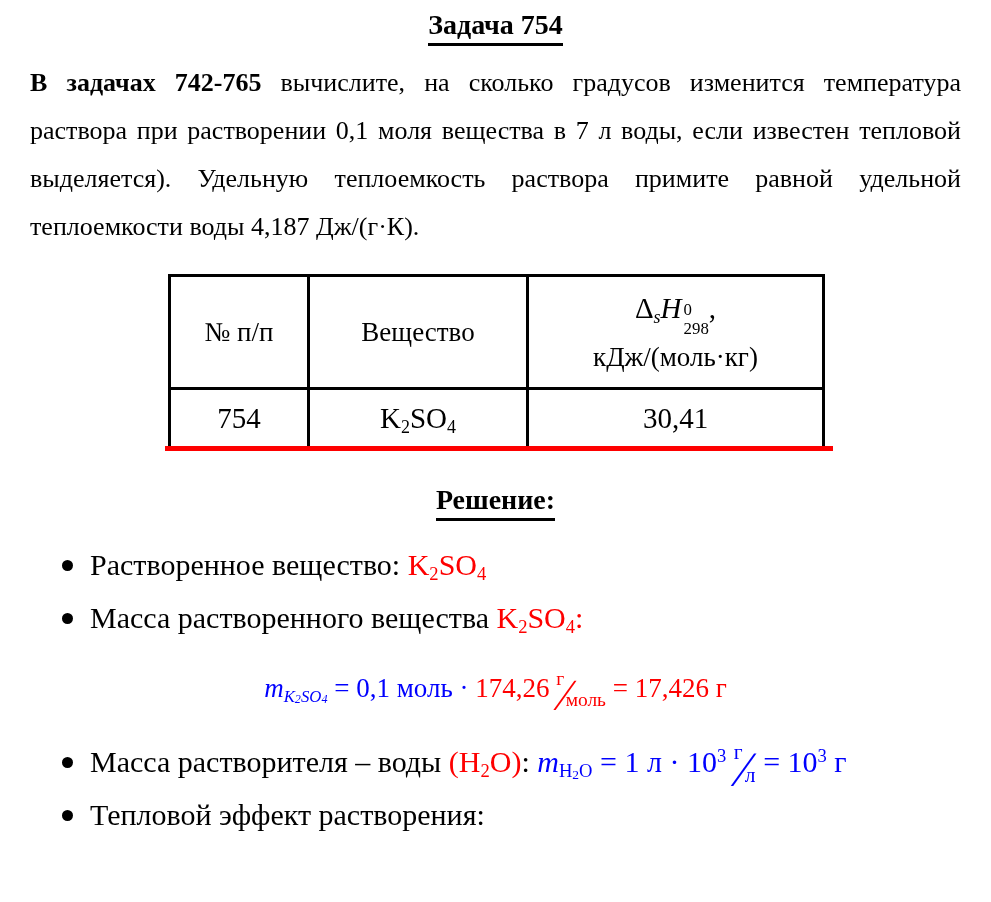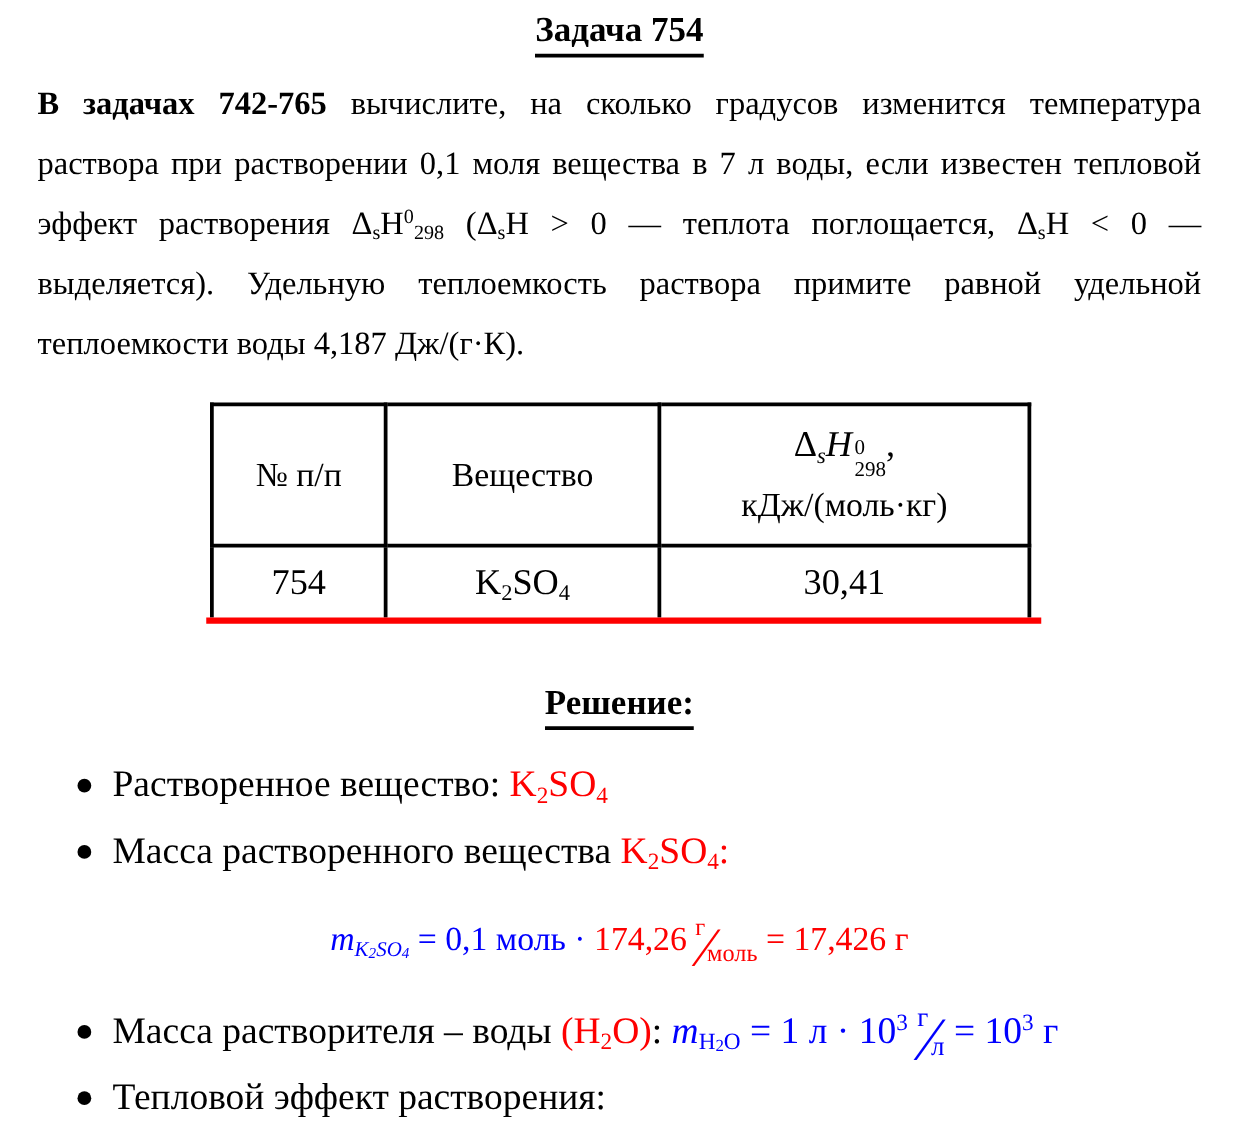--- a/index.html
+++ b/index.html
@@ -41,21 +41,21 @@
   .dfrac { white-space: nowrap; }
   .fnum   { font-size: 0.72em; vertical-align: 0.62em; line-height: 0; }
   .fslash { font-size: 1.65em; vertical-align: -0.28em; line-height: 0; margin: 0 -3px; }
   .fden   { font-size: 0.72em; vertical-align: -0.45em; line-height: 0; }
 
   
   .vstack { display: inline-block; vertical-align: -0.55em; text-align: left; padding-left: 2px; }
   .vs-sup, .vs-sub { display: block; font-size: 0.58em; line-height: 1.08; }
 
   
-  .tbl { margin: 23px 0 17px 165px; }
+  .tbl { margin: 23px 0 2px 165px; }
   .tbl table { border-collapse: collapse; margin-left: 3px; }
   .tbl td {
     border: 3px solid #000;
     text-align: center; vertical-align: middle;
     padding: 0;
   }
   .hrow td { height: 110px; font-size: 27px; }
   .drow td { height: 56px; font-size: 29px; border-bottom: 0; }
   .c1 { width: 136px; } .c2 { width: 216px; } .c3 { width: 293px; }
   .h3a { font-size: 29px; }
@@ -88,21 +88,20 @@
 
 <div class="page">
 
   <div class="title-row">
     <span class="h-underline">Задача 754</span>
   </div>
 
   <div class="para">
     <div class="pline"><span class="bold">В задачах 742-765</span><span> вычислите, на сколько градусов изменится температура</span></div>
     <div class="pline"><span>раствора при растворении 0,1 моля вещества в 7 л воды, если известен тепловой</span></div>
-    <div class="pline"><span>эффект растворения Δ</span><span class="sb">s</span><span>H</span><span class="sp">0</span><span class="sb">298</span><span> (Δ</span><span class="sb">s</span><span>H &gt; 0 — теплота поглощается, Δ</span><span class="sb">s</span><span>H &lt; 0 —</span></div>
     <div class="pline"><span>выделяется). Удельную теплоемкость раствора примите равной удельной</span></div>
     <div class="plast"><span>теплоемкости воды 4,187 Дж/(г·К).</span></div>
   </div>
 
   <div class="tbl">
     <table>
       <tbody>
           <tr class="hrow">
         <td class="c1">№ п/п</td>
         <td class="c2">Вещество</td>

